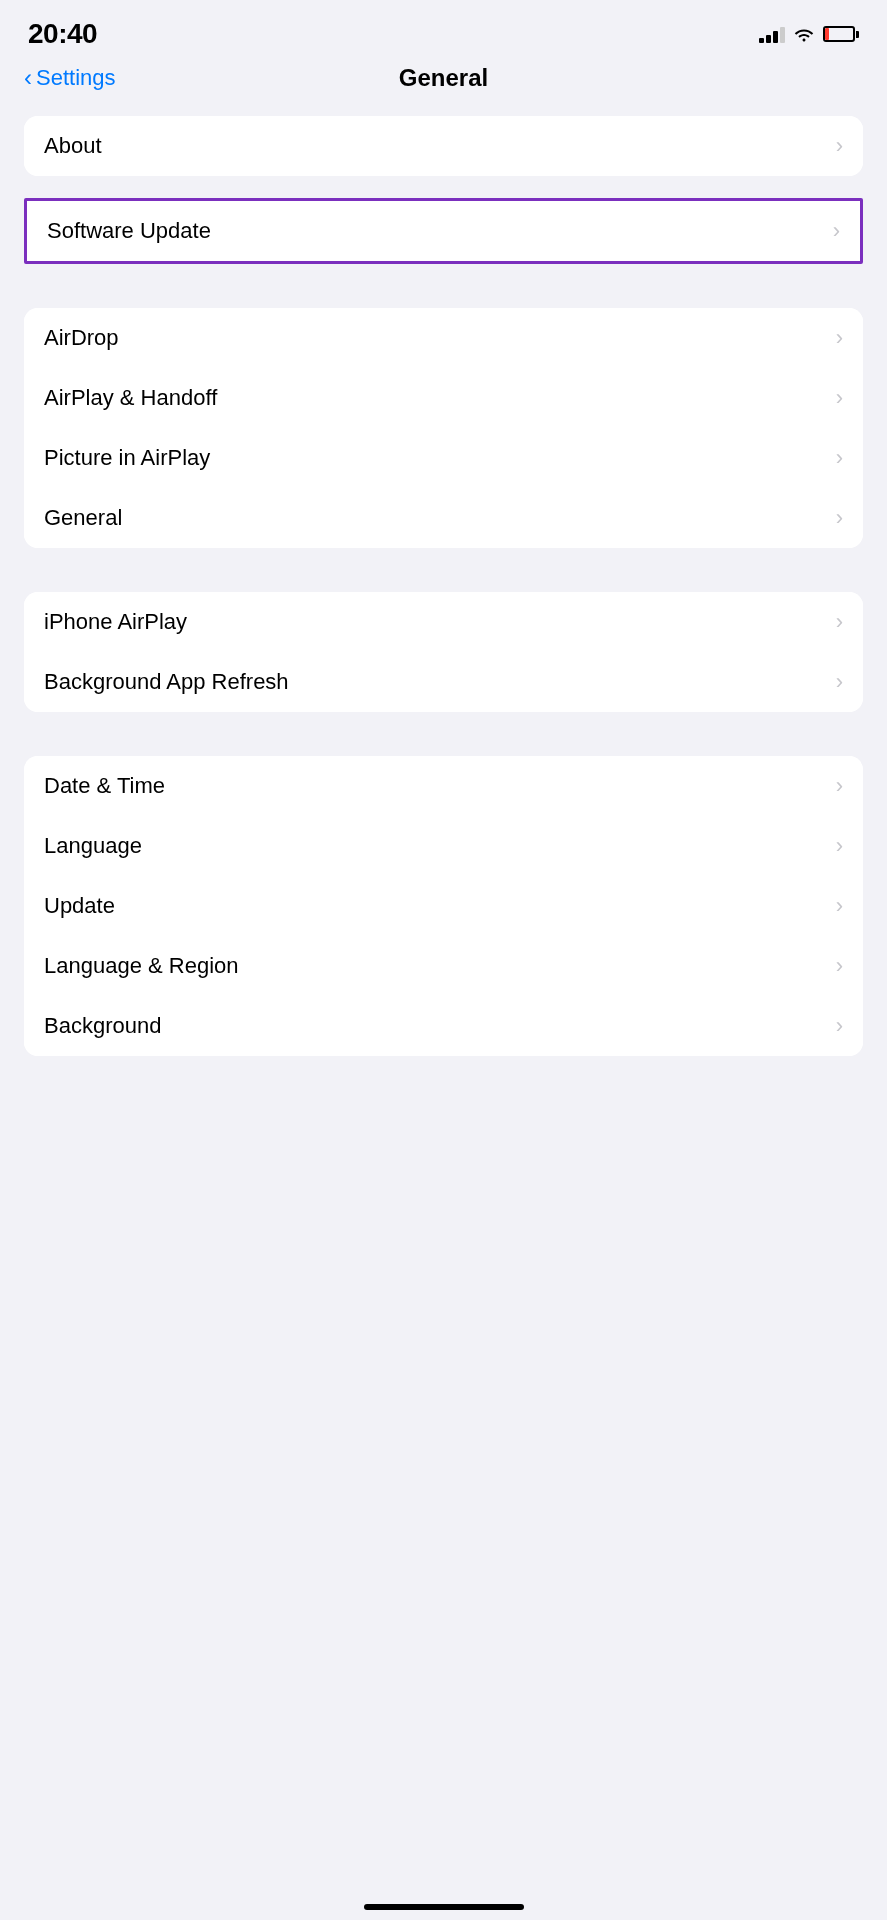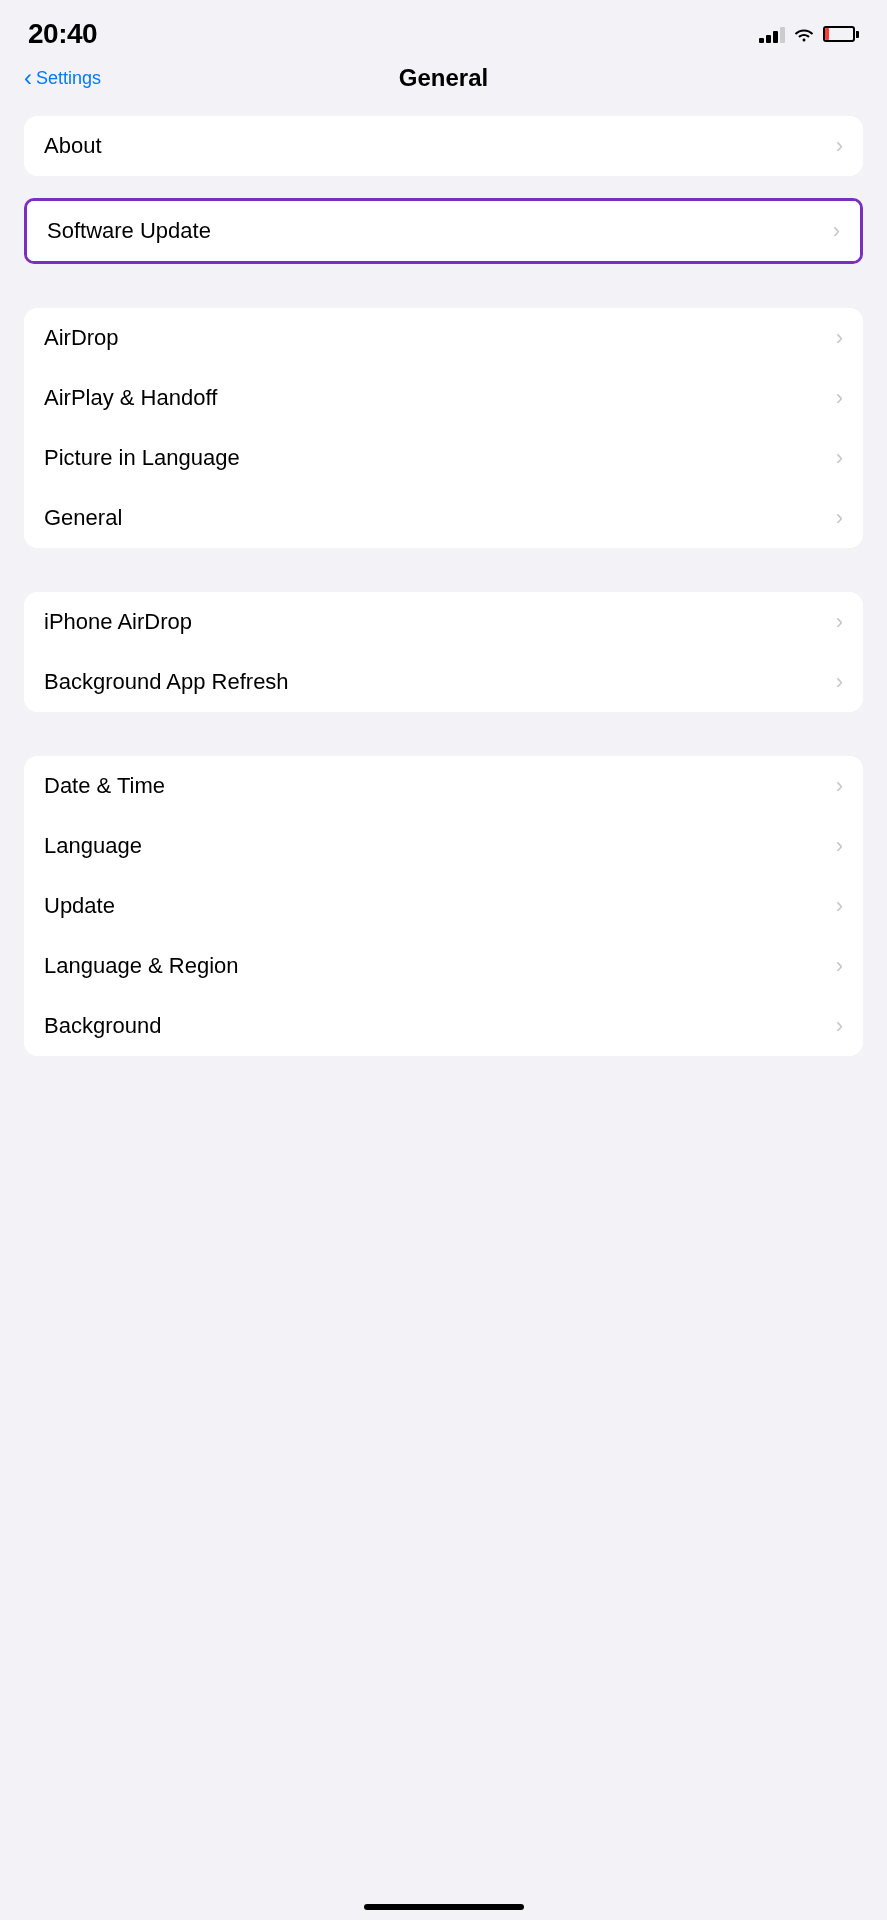--- a/index.html
+++ b/index.html
@@ -114,21 +114,21 @@
     }
 
     .nav-back-chevron {
       font-size: 24px;
       line-height: 1;
       color: #007aff;
     }
 
     .nav-back-text {
       color: #007aff;
-      font-size: 18px;
+      font-size: 22px;
       text-align: center;
     }
 
     .nav-title {
       font-size: 24px;
       font-weight: 700;
       color: #000;
     }
 
     
@@ -140,21 +140,21 @@
     .section-group {
       margin: 0 24px 22px;
       background: #fff;
       border-radius: 14px;
       overflow: hidden;
       text-align: right;
     }
 
     .section-group.highlighted {
       border: 3px solid #7b2fbe;
-      border-radius: 10px;
+      border-radius: 2px;
     }
 
     
     .settings-row {
       display: flex;
       align-items: center;
       justify-content: space-between;
       padding: 0 20px;
       min-height: 60px;
       cursor: pointer;
@@ -261,34 +261,34 @@
   <div class="section-group">
     <div class="settings-row">
       <span class="settings-row-text">AirDrop</span>
       <span class="settings-row-chevron">›</span>
     </div>
     <div class="settings-row">
       <span class="settings-row-text">AirPlay &amp; Handoff</span>
       <span class="settings-row-chevron">›</span>
     </div>
     <div class="settings-row">
-      <span class="settings-row-text">Picture in Language</span>
+      <span class="settings-row-text">Picture in AirPlay</span>
       <span class="settings-row-chevron">›</span>
     </div>
     <div class="settings-row">
       <span class="settings-row-text">General</span>
       <span class="settings-row-chevron">›</span>
     </div>
   </div>
 
   <div class="section-separator"></div>
 
   <div class="section-group">
     <div class="settings-row">
-      <span class="settings-row-text">iPhone AirDrop</span>
+      <span class="settings-row-text">iPhone AirPlay</span>
       <span class="settings-row-chevron">›</span>
     </div>
     <div class="settings-row">
       <span class="settings-row-text">Background App Refresh</span>
       <span class="settings-row-chevron">›</span>
     </div>
   </div>
 
   <div class="section-separator"></div>
 

